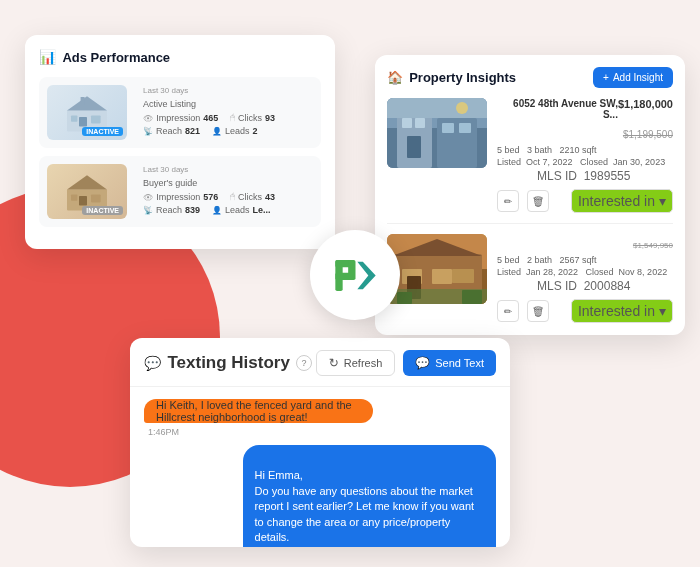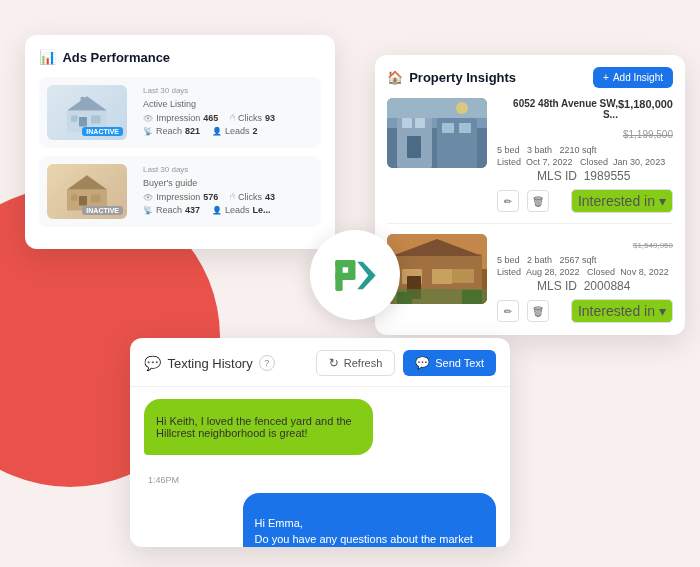--- a/index.html
+++ b/index.html
@@ -314,22 +314,22 @@
       border-bottom: 1px solid #f0f0f0;
     }
 
     .texting-title-wrap {
       display: flex;
       align-items: center;
       gap: 6px;
     }
 
     .texting-title {
-      font-size: 13px;
-      font-weight: 400;
+      font-size: 17px;
+      font-weight: 700;
       color: #333;
     }
 
     .help-icon {
       width: 16px;
       height: 16px;
       border-radius: 50%;
       border: 1px solid #ccc;
       display: flex;
       align-items: center;
@@ -371,26 +371,26 @@
     }
 
     .messages-container {
       padding: 12px 14px;
       height: 160px;
       overflow-y: auto;
     }
 
     .message-received {
       max-width: 65%;
-      background: #84cc16;
+      background: #f97316;
       border-radius: 16px 16px 16px 4px;
-      padding: 16px 12px;
+      padding: 0 12px;
       font-size: 11px;
       color: #333;
-      margin-bottom: 20px;
+      margin-bottom: 4px;
     }
 
     .message-time {
       font-size: 9px;
       color: #999;
       margin-bottom: 8px;
       padding-left: 4px;
     }
 
     .message-sent {
@@ -485,21 +485,21 @@
         <div class="metric-item">
           <span class="metric-icon">🖱</span>
           <span>Clicks</span>
           <span class="metric-value">43</span>
         </div>
       </div>
       <div class="metric-row">
         <div class="metric-item">
           <span class="metric-icon">📡</span>
           <span>Reach</span>
-          <span class="metric-value">437</span>
+          <span class="metric-value">839</span>
         </div>
         <div class="metric-item">
           <span class="metric-icon">👤</span>
           <span>Leads</span>
           <span class="metric-value">Le...</span>
         </div>
       </div>
     </div>
   </div>
 </div>
@@ -589,21 +589,21 @@
         <span style="font-size:8px; color:#999; text-decoration:line-through;">$1,549,950</span>
       </div>
       <div class="house-specs">
         <span>5 bed</span>
         &nbsp;
         <span>2 bath</span>
         &nbsp;
         <span>2567 sqft</span>
       </div>
       <div class="house-dates">
-        Listed &nbsp;<span>Aug 28, 2022</span>
+        Listed &nbsp;<span>Jan 28, 2022</span>
         &nbsp; Closed &nbsp;<span>Nov 8, 2022</span>
       </div>
       <div class="house-mls">
         MLS ID &nbsp;<span>2000884</span>
       </div>
       <div class="house-actions">
         <div class="action-icons">
           <div class="action-icon">✏</div>
           <div class="action-icon">🗑</div>
         </div>

